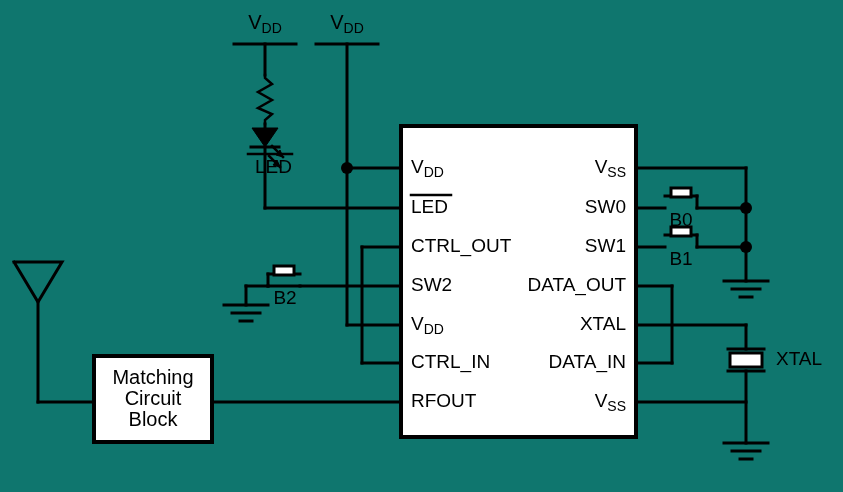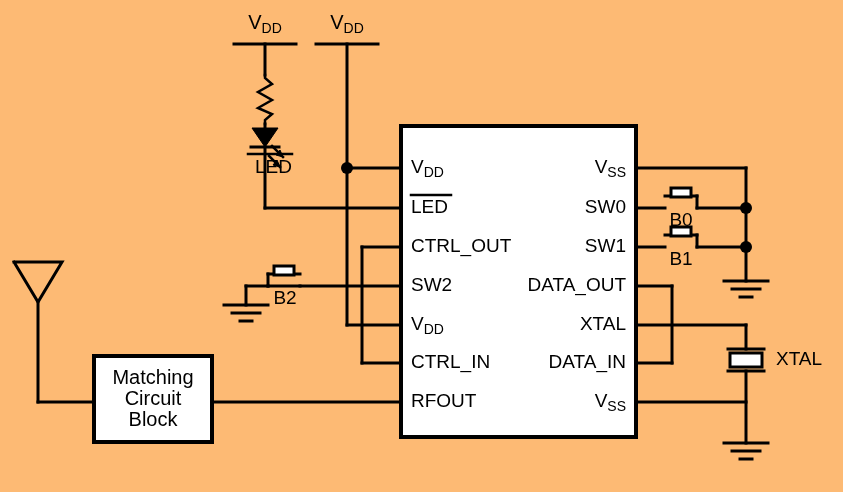--- a/index.html
+++ b/index.html
@@ -7,21 +7,21 @@
     padding: 0;
     background: #ffffff;
   }
   body {
     font-family: "Liberation Sans", sans-serif;
   }
   #diagram-root {
     position: relative;
     width: 843px;
     height: 492px;
-    background: #fdba74;
+    background: #0f766e;
     overflow: hidden;
   }
   svg.circuit {
     position: absolute;
     left: 0;
     top: 0;
     width: 843px;
     height: 492px;
   }
   .wire {

